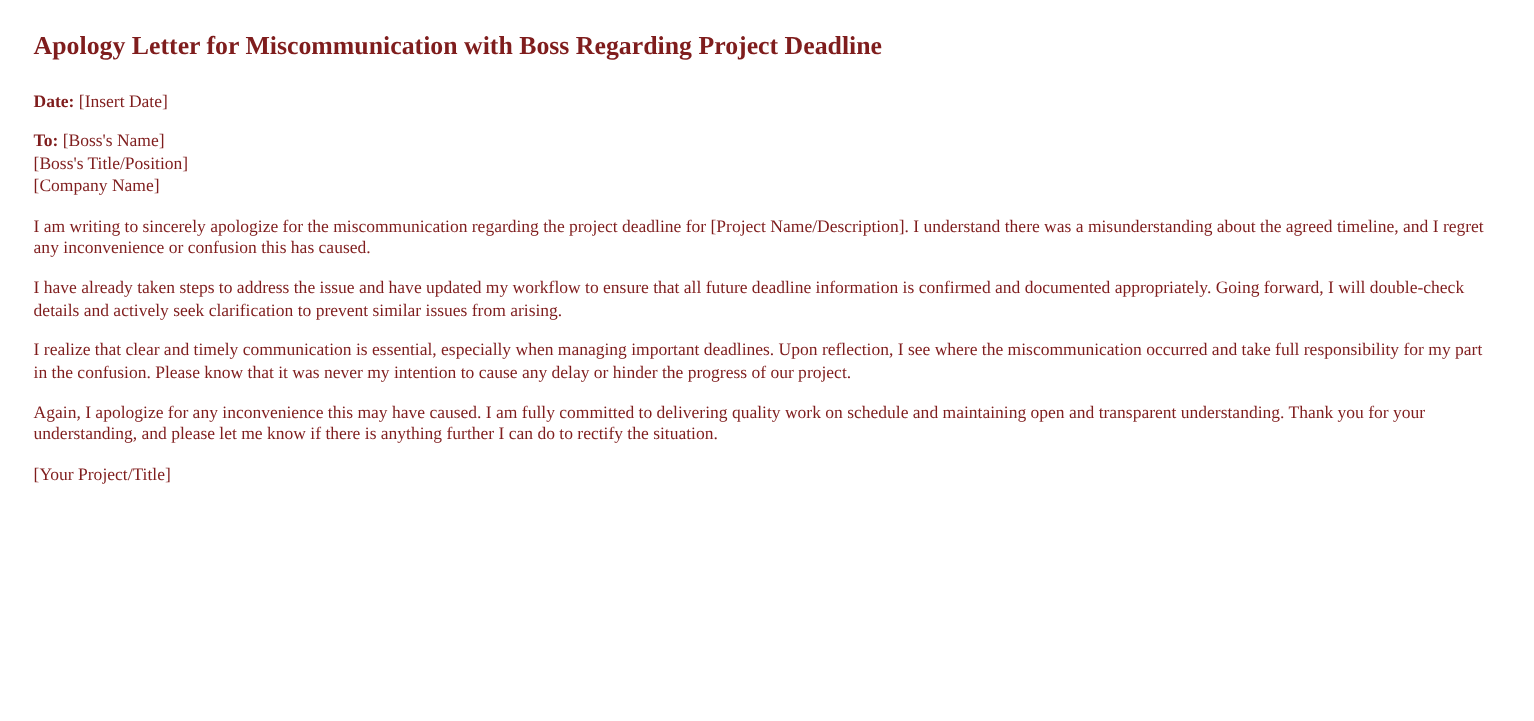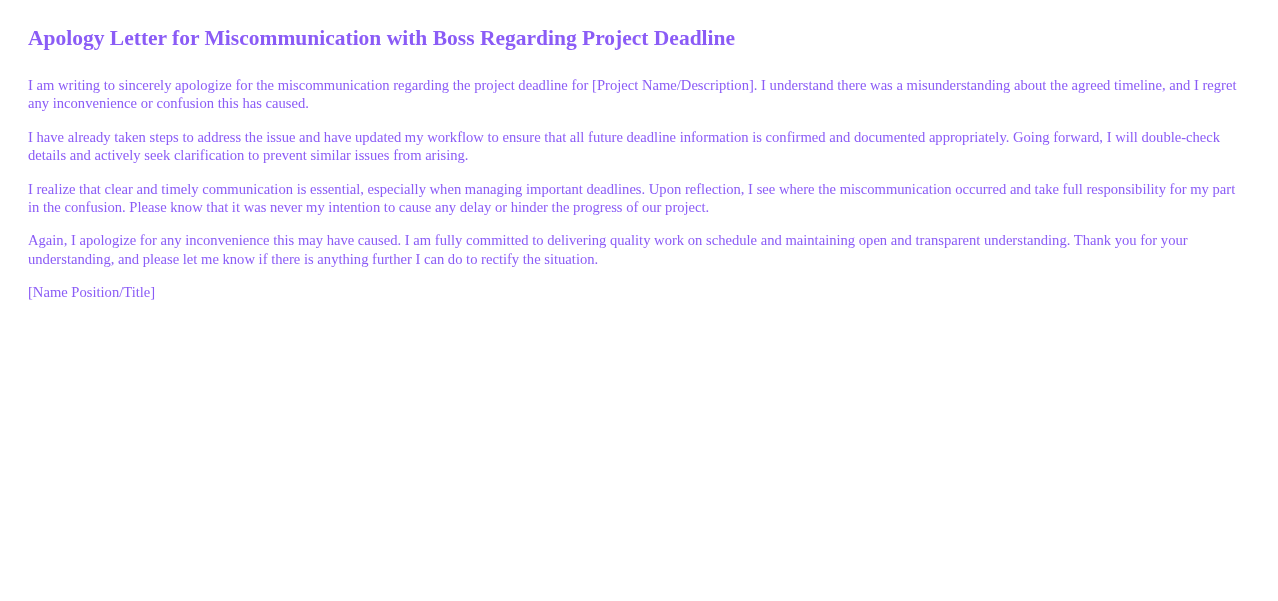--- a/index.html
+++ b/index.html
@@ -13,21 +13,21 @@
     box-sizing: border-box;
   }
   .page {
     box-sizing: border-box;
     width: 1278px;
     min-height: 601px;
     padding: 26px 28px 0 28px;
     font-family: "Liberation Serif", "DejaVu Serif", serif;
     font-size: 14.6px;
     line-height: 18.4px;
-    color: #8b5cf6;
+    color: #7f1d1d;
     background: #ffffff;
   }
   .doc-title {
     font-size: 21.5px;
     line-height: 25px;
     font-weight: bold;
     margin: 0 0 25px 0;
     font-family: "Liberation Serif", "DejaVu Serif", serif;
   }
   .para {
@@ -40,28 +40,34 @@
     font-weight: bold;
   }
 </style>
 </head>
 <body>
 
 <div class="page">
 
   <h1 class="doc-title">Apology Letter for Miscommunication with Boss Regarding Project Deadline</h1>
 
+  <p class="para"><strong>Date:</strong> <span>[Insert Date]</span></p>
 
+  <p class="para">
+    <span class="line"><strong>To:</strong> <span>[Boss's Name]</span></span>
+    <span class="line">[Boss's Title/Position]</span>
+    <span class="line">[Company Name]</span>
+  </p>
 
 
   <p class="para">I am writing to sincerely apologize for the miscommunication regarding the project deadline for [Project Name/Description]. I understand there was a misunderstanding about the agreed timeline, and I regret any inconvenience or confusion this has caused.</p>
 
   <p class="para">I have already taken steps to address the issue and have updated my workflow to ensure that all future deadline information is confirmed and documented appropriately. Going forward, I will double-check details and actively seek clarification to prevent similar issues from arising.</p>
 
   <p class="para">I realize that clear and timely communication is essential, especially when managing important deadlines. Upon reflection, I see where the miscommunication occurred and take full responsibility for my part in the confusion. Please know that it was never my intention to cause any delay or hinder the progress of our project.</p>
 
   <p class="para">Again, I apologize for any inconvenience this may have caused. I am fully committed to delivering quality work on schedule and maintaining open and transparent understanding. Thank you for your understanding, and please let me know if there is anything further I can do to rectify the situation.</p>
 
   <p class="para">
-    <span class="line">[Name Position/Title]</span>
+    <span class="line">[Your Project/Title]</span>
   </p>
 
 </div>
 
 </body></html>

